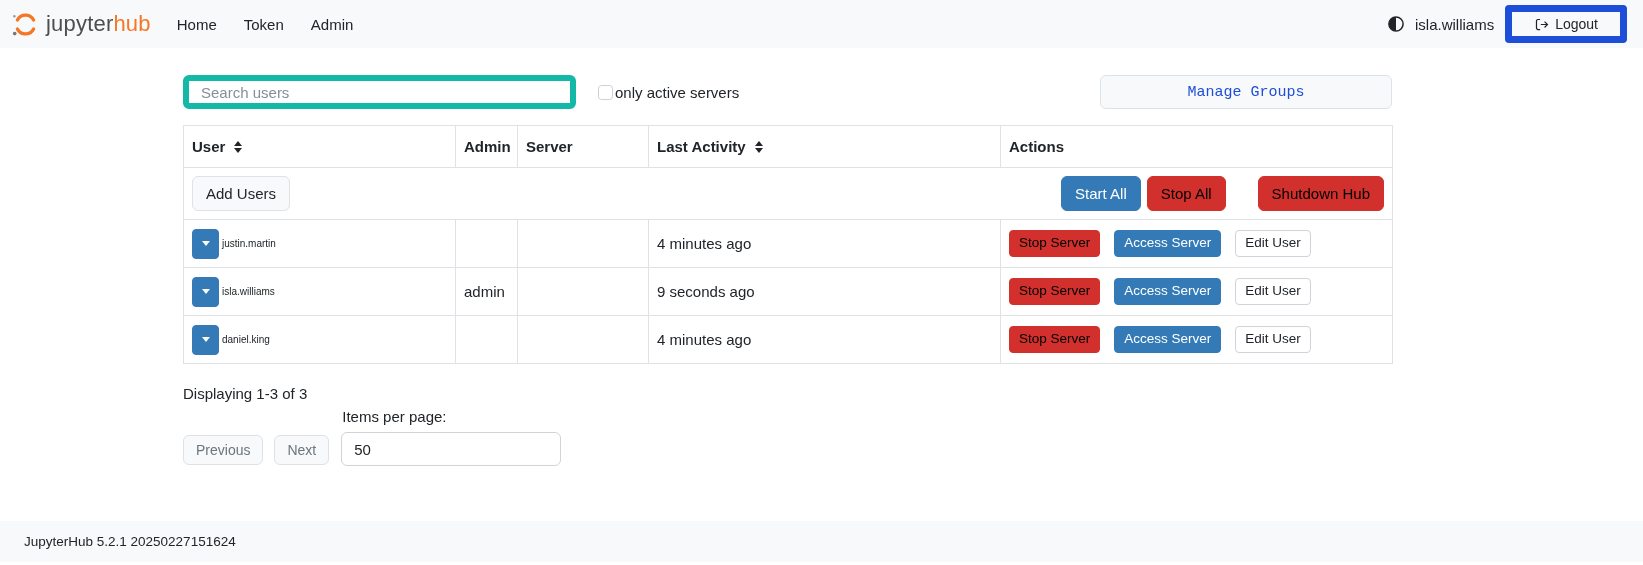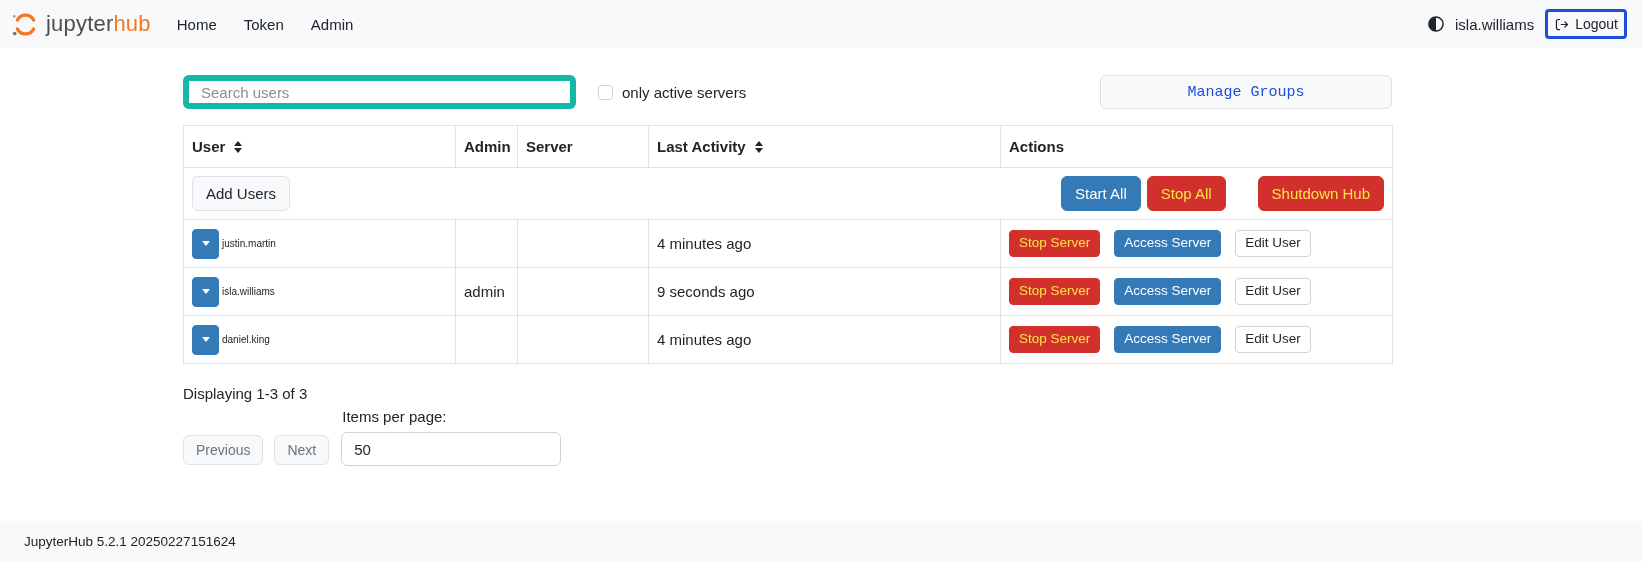--- a/index.html
+++ b/index.html
@@ -16,40 +16,40 @@
   }
   .brand { display:flex; align-items:center; gap:7px; margin-right:26px; }
   .brand-text { font-size:22px; color:#4e4e4e; letter-spacing:.2px; }
   .brand-text .hub { color:#f37726; }
   .nav-links { display:flex; gap:27px; font-size:15px; }
   .nav-links a { color:#212529; text-decoration:none; cursor:pointer; }
   .navbar-right { margin-left:auto; display:flex; align-items:center; gap:11px; }
   .navbar-user { font-size:15px; }
   .logout-btn {
     display:flex; align-items:center; gap:6px;
-    background:transparent; border:3px solid #1d4ed8; border-radius:4px;
-    padding:4px 6px; font-size:14px; color:#212529; cursor:pointer;
+    background:transparent; border:7px solid #1d4ed8; border-radius:4px;
+    padding:4px 22px; font-size:14px; color:#212529; cursor:pointer;
     font-family:inherit;
   }
   
   .main { flex:1 1 auto; }
   .container { width:1209px; margin-left:183px; }
   
   .toolbar { margin-top:27px; display:flex; align-items:center; }
   .search-input {
     width:393px; height:34px; border:6px solid #14b8a6; border-radius:6px;
     padding:0 12px; font-size:15px; color:#212529; outline:none;
     font-family:inherit; background:#fff;
   }
   .search-input::placeholder { color:#868e96; }
   .checkbox {
     width:15px; height:15px; border:1px solid #ccd1d7; border-radius:3.5px;
     margin-left:22px; background:#fff; cursor:pointer; flex:0 0 auto;
   }
-  .checkbox-label { margin-left:9px; font-size:15px; cursor:pointer; }
+  .checkbox-label { margin-left:2px; font-size:15px; cursor:pointer; }
   .manage-groups-btn {
     margin-left:auto; width:292px; height:34px;
     background:#f8f9fa; border:1px solid #dee2e6; border-radius:6px;
     font-size:15px; color:#1d4ed8; cursor:pointer; font-family:Liberation Mono, monospace;
   }
   
   table { width:100%; border-collapse:collapse; margin-top:16px; font-size:15px; table-layout:fixed; }
   th, td { border:1px solid #dee2e6; }
   th { height:42px; padding:0 8px; text-align:left; font-weight:700; font-size:15px; }
   .th-inner { display:flex; align-items:center; }
@@ -63,21 +63,21 @@
     border-top:5px solid #212529;
   }
   .controls-td { padding:8px; height:50px; }
   .controls-flex { display:flex; align-items:center; }
   .btn {
     font-family:inherit; font-size:15px; border-radius:6px; cursor:pointer;
     padding:6px 13px; border:1px solid transparent; line-height:1.4;
   }
   .btn-light { background:#f8f9fa; border-color:#dee2e6; color:#212529; }
   .btn-primary { background:#337ab7; border-color:#337ab7; color:#fff; }
-  .btn-danger { background:#d2302c; border-color:#d2302c; color:#fde047; }
+  .btn-danger { background:#d2302c; border-color:#d2302c; color:#000000; }
   .btn-outline { background:#fff; border-color:#ced4da; color:#212529; }
   .ml-auto { margin-left:auto; }
   .ml-6 { margin-left:6px; }
   .ml-32 { margin-left:32px; }
   tbody tr.user-row { height:48px; }
   tbody td { padding:0 8px; vertical-align:middle; }
   .user-cell { display:flex; align-items:center; gap:3px; }
   .dropdown-toggle {
     width:27px; height:30px; background:#337ab7; border:1px solid #337ab7;
     border-radius:4px; cursor:pointer; display:flex; align-items:center; justify-content:center;

